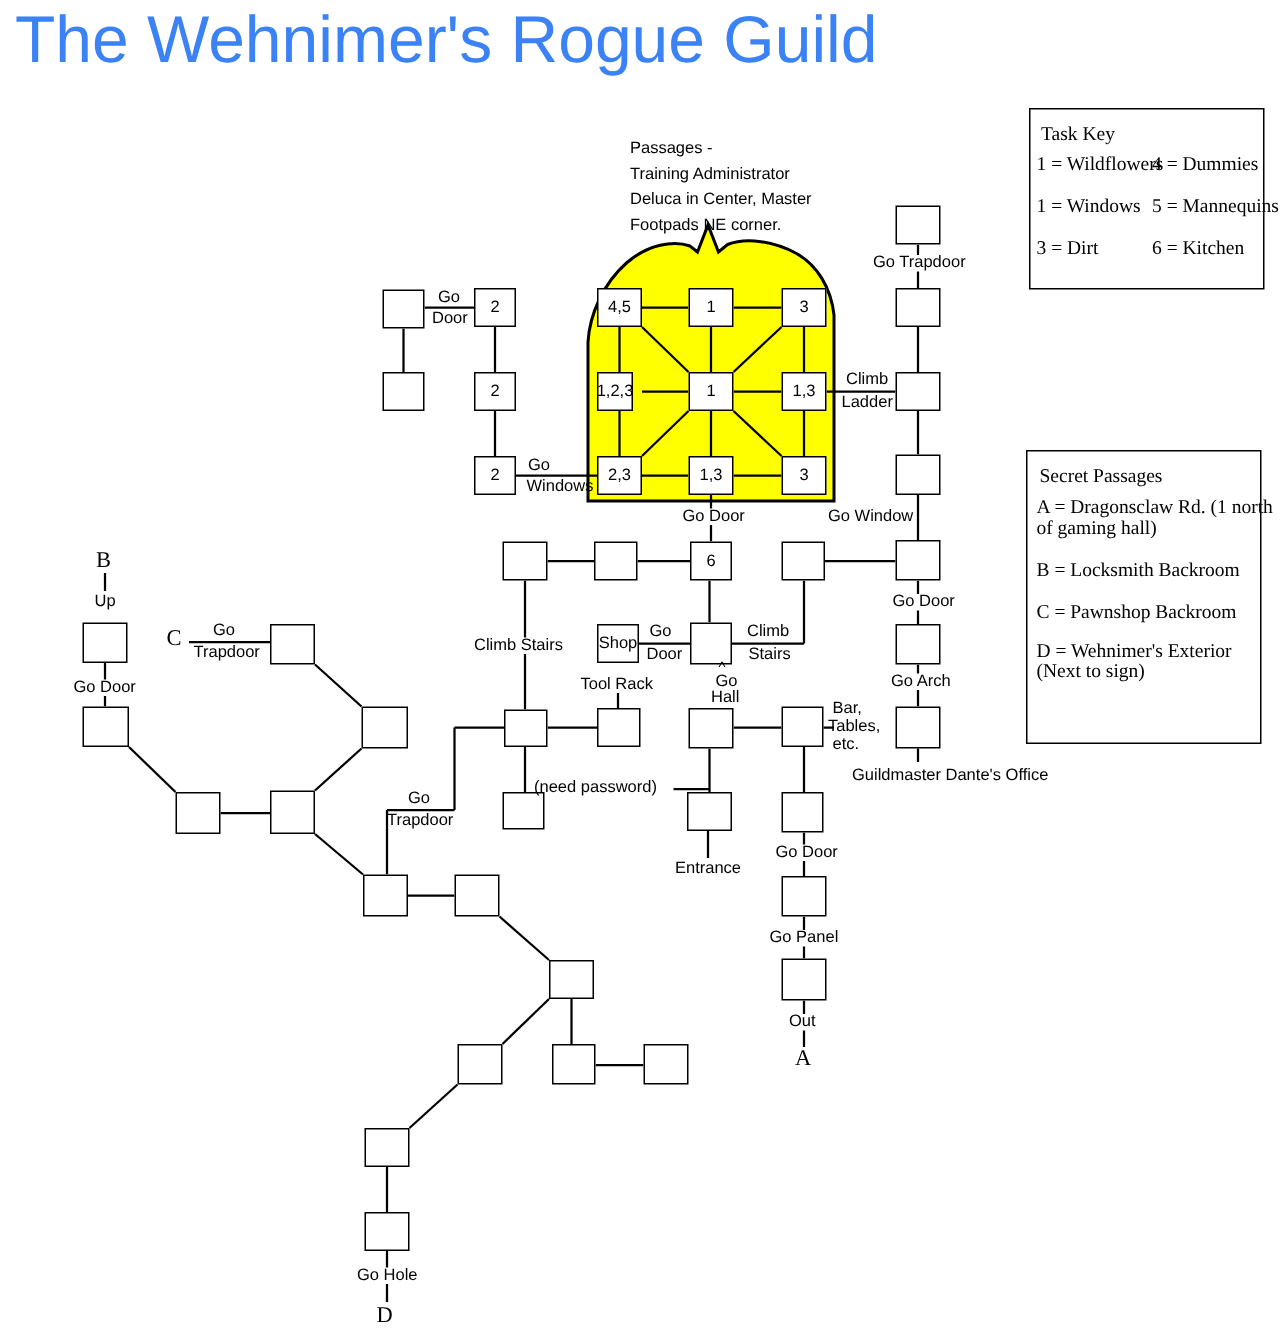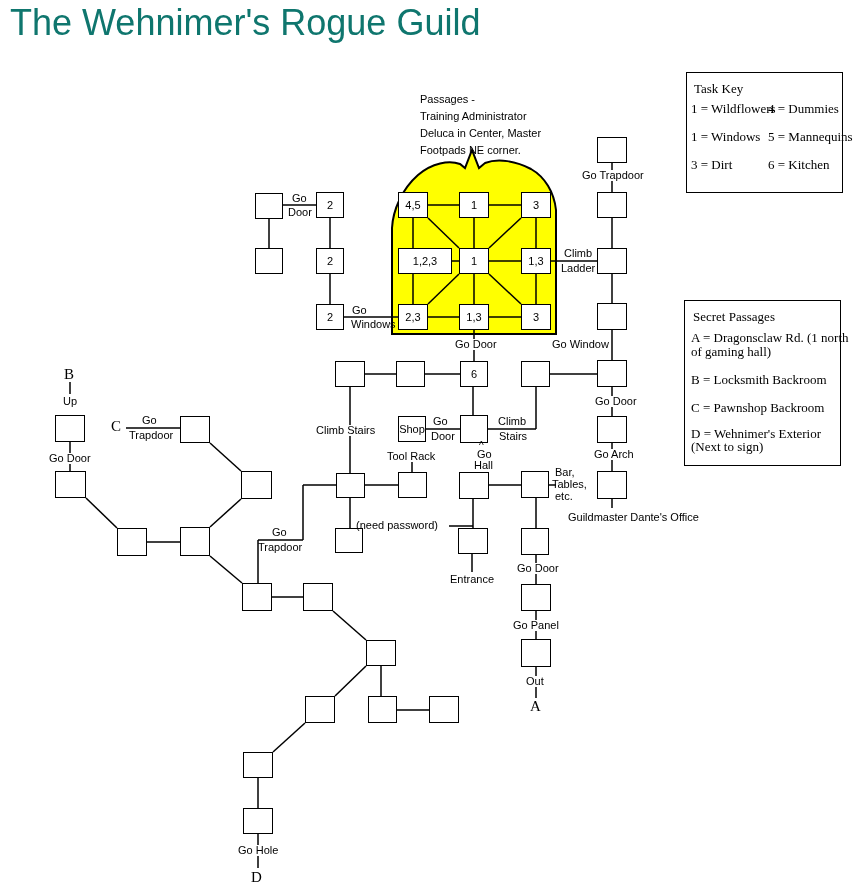--- a/index.html
+++ b/index.html
@@ -1,19 +1,19 @@
 <!DOCTYPE html>
 <html><head>
 <meta charset="utf-8">
 <style>
   html,body{margin:0;padding:0;background:#fff;}
   #canvas{position:relative;width:853px;height:896px;background:#fff;overflow:hidden;
           font-family:"Liberation Sans",sans-serif;}
   #wires{position:absolute;left:0;top:0;z-index:0;}
-  .title{position:absolute;left:10px;top:2px;font-size:36px;color:#0f766e;white-space:nowrap;
+  .title{position:absolute;left:10px;top:2px;font-size:44px;color:#3b82f6;white-space:nowrap;
          font-family:"Liberation Sans",sans-serif;}
   .rm{position:absolute;background:#fff;border:1.5px solid #000;box-sizing:border-box;
       display:flex;align-items:center;justify-content:center;z-index:2;
       font-size:11px;color:#000;}
   .lbl{position:absolute;font-size:11px;line-height:11px;color:#000;white-space:nowrap;z-index:3;}
   .bg{background:#fff;padding:0 1px;}
   .ltr{position:absolute;font-family:"Liberation Serif",serif;font-size:15px;color:#000;z-index:3;}
   .note{position:absolute;left:420px;top:91px;font-size:11px;line-height:17px;color:#000;z-index:3;}
   .keybox{position:absolute;border:1.5px solid #000;background:#fff;box-sizing:border-box;z-index:3;
           font-family:"Liberation Serif",serif;color:#000;}
@@ -128,21 +128,21 @@
 
   <div class="rm" style="left:398px;top:192px;width:30px;height:26px">
       <span>4,5</span>
     </div>
   <div class="rm" style="left:459px;top:192px;width:30px;height:26px">
       <span>1</span>
     </div>
   <div class="rm" style="left:521px;top:192px;width:30px;height:26px">
       <span>3</span>
     </div>
-  <div class="rm" style="left:398px;top:248px;width:54px;height:26px">
+  <div class="rm" style="left:398px;top:248px;width:24px;height:26px">
       <span>1,2,3</span>
     </div>
   <div class="rm" style="left:459px;top:248px;width:30px;height:26px">
       <span>1</span>
     </div>
   <div class="rm" style="left:521px;top:248px;width:30px;height:26px">
       <span>1,3</span>
     </div>
   <div class="rm" style="left:398px;top:304px;width:30px;height:26px">
       <span>2,3</span>
@@ -263,21 +263,21 @@
   <div class="keybox" style="left:686px;top:72px;width:157px;height:121px">
     <div class="ktitle" style="left:7px;top:8px">Task Key</div>
     <div class="kline" style="left:4px;top:28px">1 = Wildflowers</div>
     <div class="kline" style="left:81px;top:28px">4 = Dummies</div>
     <div class="kline" style="left:4px;top:56px">1 = Windows</div>
     <div class="kline" style="left:81px;top:56px">5 = Mannequins</div>
     <div class="kline" style="left:4px;top:84px">3 = Dirt</div>
     <div class="kline" style="left:81px;top:84px">6 = Kitchen</div>
   </div>
 
-  <div class="keybox" style="left:684px;top:300px;width:157px;height:166px">
+  <div class="keybox" style="left:684px;top:300px;width:157px;height:196px">
     <div class="ktitle" style="left:8px;top:8px">Secret Passages</div>
     <div class="kline" style="left:6px;top:29px">A = Dragonsclaw Rd. (1 north</div>
     <div class="kline" style="left:6px;top:43px">of gaming hall)</div>
     <div class="kline" style="left:6px;top:71px">B = Locksmith Backroom</div>
     <div class="kline" style="left:6px;top:99px">C = Pawnshop Backroom</div>
     <div class="kline" style="left:6px;top:125px">D = Wehnimer's Exterior</div>
     <div class="kline" style="left:6px;top:138px">(Next to sign)</div>
   </div>
 
 </div>

